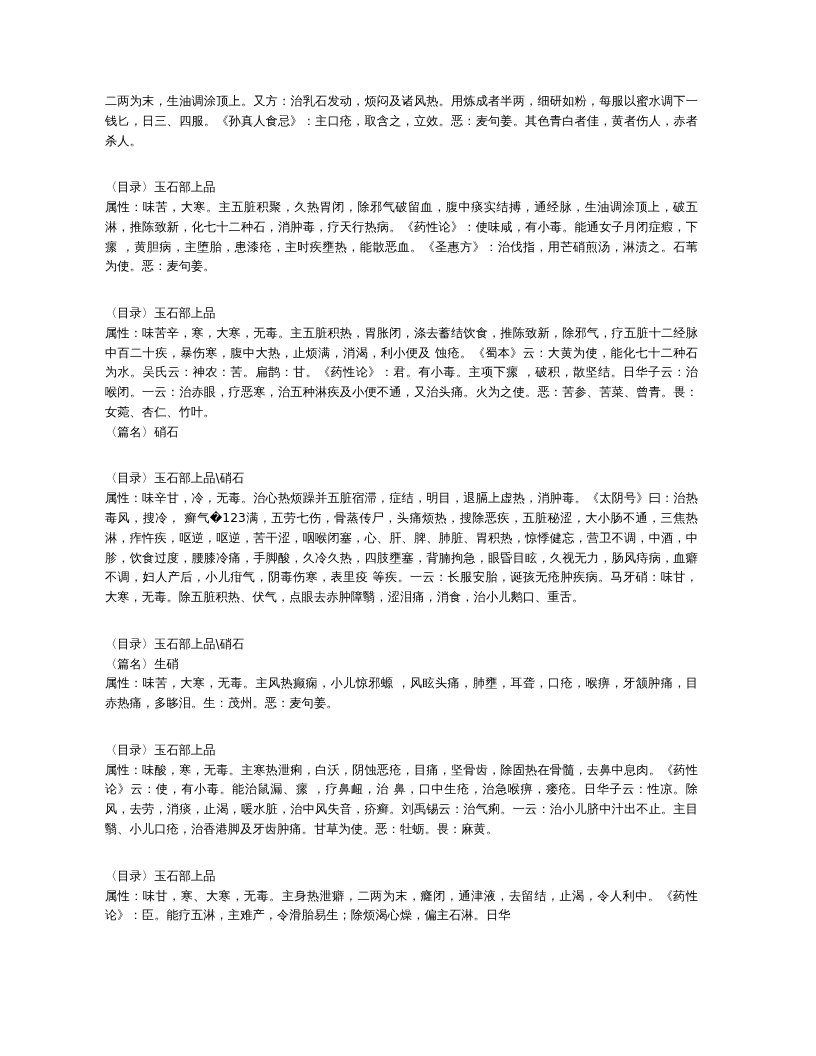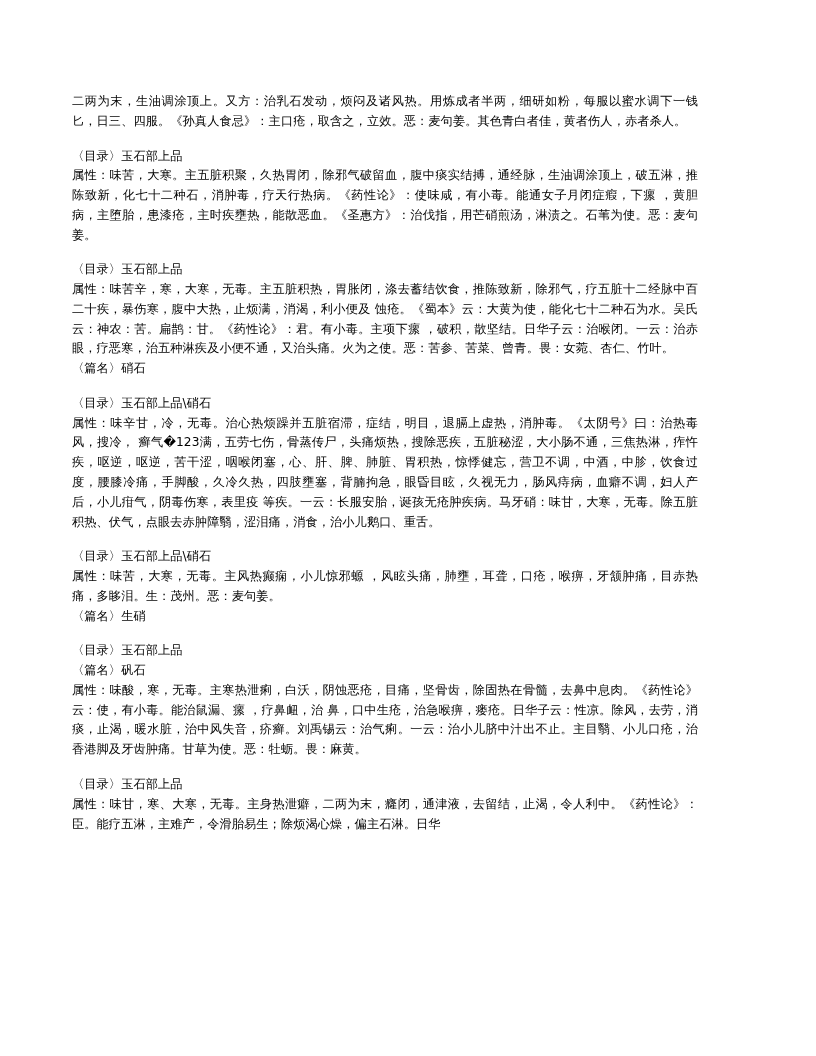--- a/index.html
+++ b/index.html
@@ -10,37 +10,37 @@
   body {
     width: 816px;
     height: 1056px;
     font-family: "DejaVu Sans", "Liberation Sans", sans-serif;
     color: #000000;
   }
   .page {
     box-sizing: border-box;
     width: 816px;
     height: 788px;
-    padding: 92px 118px 60px 72px;
+    padding: 92px 118px 60px 105px;
     background: #ffffff;
   }
   .doc-body {
     font-size: 12.2px;
     line-height: 1.62;
     text-align: justify;
     letter-spacing: 0.1px;
   }
   .para {
     margin: 0 0 0 0;
     text-indent: 0;
     white-space: normal;
     word-break: break-all;
   }
   .entry {
-    margin-top: 15px;
+    margin-top: 27px;
   }
 </style>
 </head>
 <body>
 
 <div class="page">
   <div class="doc-body">
 
     <p class="para">二两为末，生油调涂顶上。又方：治乳石发动，烦闷及诸风热。用炼成者半两，细研如粉，每服以蜜水调下一钱匕，日三、四服。《孙真人食忌》：主口疮，取含之，立效。恶：麦句姜。其色青白者佳，黄者伤人，赤者杀人。</p>
 
@@ -55,27 +55,26 @@
       <p class="para">〈篇名〉硝石</p>
     </div>
 
     <div class="entry">
       <p class="para">〈目录〉玉石部上品\硝石</p>
       <p class="para">属性：味辛甘，冷，无毒。治心热烦躁并五脏宿滞，症结，明目，退膈上虚热，消肿毒。《太阴号》曰：治热毒风，搜冷， 癣气�123满，五劳七伤，骨蒸传尸，头痛烦热，搜除恶疾，五脏秘涩，大小肠不通，三焦热淋，痄忤疾，呕逆，呕逆，苦干涩，咽喉闭塞，心、肝、脾、肺脏、胃积热，惊悸健忘，营卫不调，中酒，中胗，饮食过度，腰膝冷痛，手脚酸，久冷久热，四肢壅塞，背腩拘急，眼昏目眩，久视无力，肠风痔病，血癖不调，妇人产后，小儿疳气，阴毒伤寒，表里疫 等疾。一云：长服安胎，诞孩无疮肿疾病。马牙硝：味甘，大寒，无毒。除五脏积热、伏气，点眼去赤肿障翳，涩泪痛，消食，治小儿鹅口、重舌。</p>
     </div>
 
     <div class="entry">
       <p class="para">〈目录〉玉石部上品\硝石</p>
+      <p class="para">〈篇名〉生硝</p>
       <p class="para">属性：味苦，大寒，无毒。主风热癫痫，小儿惊邪螈 ，风眩头痛，肺壅，耳聋，口疮，喉痹，牙颔肿痛，目赤热痛，多眵泪。生：茂州。恶：麦句姜。</p>
-      <p class="para">〈篇名〉生硝</p>
     </div>
 
     <div class="entry">
       <p class="para">〈目录〉玉石部上品</p>
-      <p class="para">〈篇名〉矾石</p>
       <p class="para">属性：味酸，寒，无毒。主寒热泄痢，白沃，阴蚀恶疮，目痛，坚骨齿，除固热在骨髓，去鼻中息肉。《药性论》云：使，有小毒。能治鼠漏、瘰 ，疗鼻衄，治 鼻，口中生疮，治急喉痹，瘘疮。日华子云：性凉。除风，去劳，消痰，止渴，暖水脏，治中风失音，疥癣。刘禹锡云：治气痢。一云：治小儿脐中汁出不止。主目翳、小儿口疮，治香港脚及牙齿肿痛。甘草为使。恶：牡蛎。畏：麻黄。</p>
     </div>
 
     <div class="entry">
       <p class="para">〈目录〉玉石部上品</p>
       <p class="para">属性：味甘，寒、大寒，无毒。主身热泄癖，二两为末，癃闭，通津液，去留结，止渴，令人利中。《药性论》：臣。能疗五淋，主难产，令滑胎易生；除烦渴心燥，偏主石淋。日华</p>
     </div>
 
   </div>
 </div>

